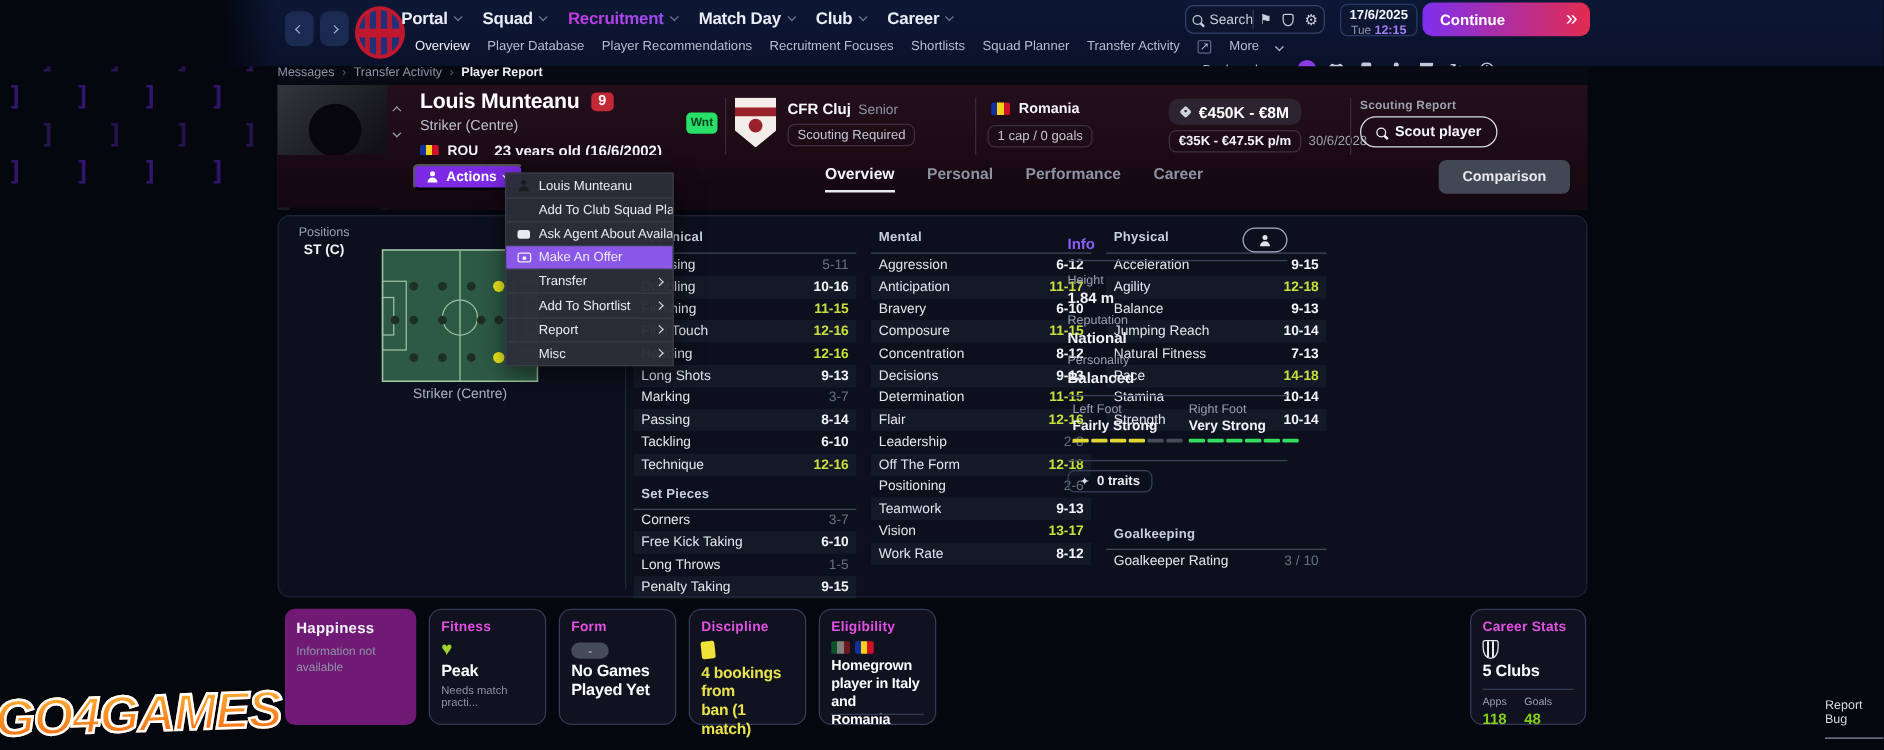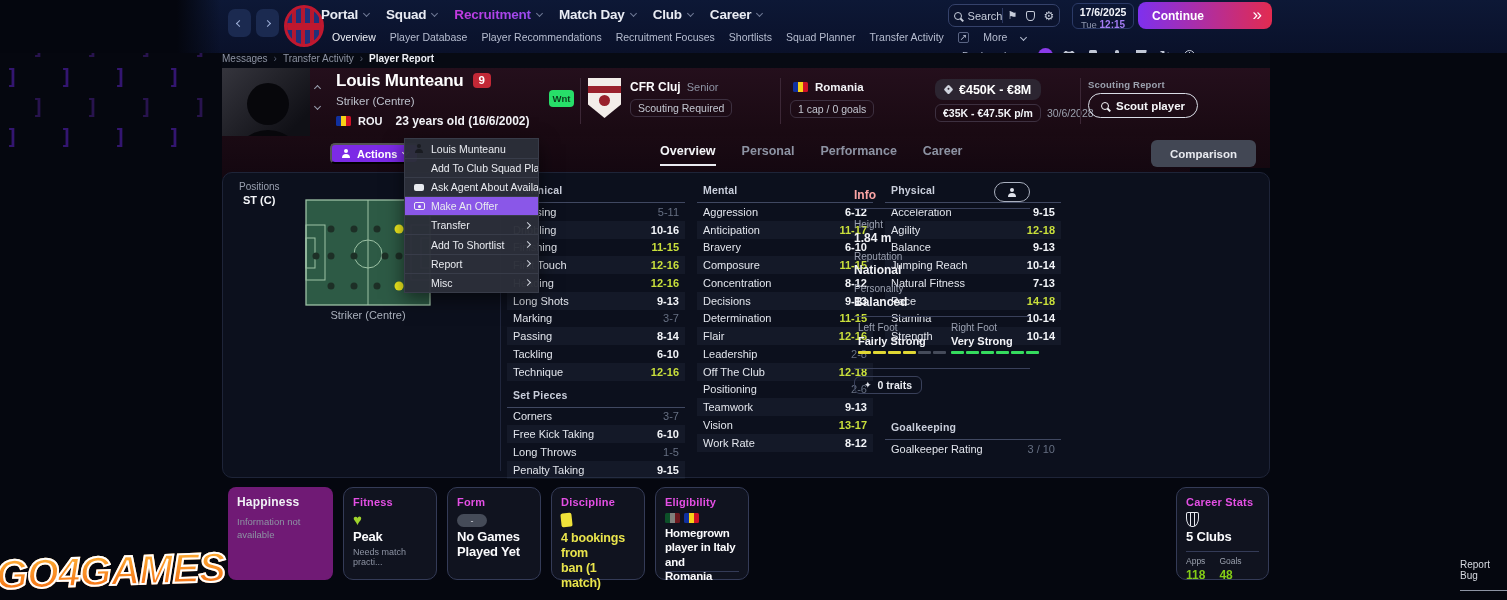--- a/index.html
+++ b/index.html
@@ -119,21 +119,21 @@
     transform:rotate(45deg); position:relative; }
   .tagic:after { content:""; position:absolute; left:2px; top:2px; width:2px; height:2px; border-radius:50%; background:#2c2531; }
   .wage { position:absolute; left:713px; top:36px; display:flex; gap:6px; align-items:center; }
   .wage .w1 { color:#f2f3f7; font-weight:700; font-size:10.5px; }
   .wage .w2 { color:#9aa0ad; font-size:10.5px; }
   .srlabel { position:absolute; left:866px; top:11px; color:#9aa0ad; font-size:9.5px; font-weight:700; letter-spacing:.2px; }
   .scoutbtn { position:absolute; left:866px; top:25px; height:25px; border:1.5px solid #d9dde6; border-radius:13px;
     display:flex; align-items:center; gap:7px; padding:0 12px; color:#f4f5f8; font-weight:700; font-size:11.5px; background:transparent; }
 
   
-  .actrow { position:absolute; left:222px; top:136px; width:968px; height:42px; z-index:2;
+  .actrow { position:absolute; left:222px; top:124px; width:968px; height:42px; z-index:2;
     background:linear-gradient(180deg,#1a0a13,#130710); }
   .actbtn { position:absolute; left:108px; top:7px; height:21px; border-radius:5px; background:#7c2ae6;
     color:#fff; display:flex; align-items:center; gap:6px; padding:0 9px; font-size:11px; font-weight:700; }
   .tabs { position:absolute; left:438px; top:8px; display:flex; gap:26px; align-items:center; }
   .tab { color:#8d93a3; font-size:12.5px; font-weight:700; padding-bottom:8px; position:relative; }
   .tab.active { color:#f4f5f8; }
   .tab.active:after { content:""; position:absolute; left:0; right:0; bottom:0; height:2px; background:#e9ebf1; }
   .cmpbtn { position:absolute; left:929px; top:4px; width:105px; height:27px; background:#424754;
     border-radius:6px; color:#e8eaef; font-size:11.5px; font-weight:700;
     display:flex; align-items:center; justify-content:center; }
@@ -155,21 +155,21 @@
   .rows > .attr-row:nth-child(even) { background:rgba(120,136,180,0.08); }
   .attr-row .al { color:#e2e5ec; }
   .attr-row .av { font-weight:700; }
   .tier-low .av { color:#666f82; font-weight:400; }
   .tier-mid .av { color:#f3f5f9; }
   .tier-high .av { color:#c9df3b; }
   .subhdr { margin-top:5px; }
 
   
   .infocol { position:absolute; left:844px; top:180px; width:194px; height:290px; z-index:2; }
-  .infocol .ititle { position:absolute; left:10px; top:8px; color:#fca5a5; font-weight:700; font-size:12px; }
+  .infocol .ititle { position:absolute; left:10px; top:8px; color:#8b5cf6; font-weight:700; font-size:12px; }
   .ibtn { position:absolute; right:8px; top:2px; width:36px; height:20px; border:1.3px solid #aab0bf;
     border-radius:10px; display:flex; align-items:center; justify-content:center; color:#dfe2ea; }
   .idiv { position:absolute; left:10px; right:8px; height:1px; background:#39405a; }
   .ilabel { position:absolute; left:10px; font-size:10px; color:#9aa0b0; }
   .ival { position:absolute; left:10px; font-size:12px; font-weight:700; color:#f1f2f6; }
   .flabel { position:absolute; font-size:10px; color:#9aa0b0; }
   .fval { position:absolute; font-size:11px; font-weight:700; color:#f1f2f6; }
   .fbars { position:absolute; display:flex; gap:2px; }
   .fbars .bar { width:13px; height:3px; border-radius:1px; }
   .traits { position:absolute; left:10px; top:196px; border:1px solid #39405a; border-radius:6px;
@@ -543,21 +543,21 @@
           </div>
           <div class="attr-row tier-high">
             <span class="al">Flair</span>
             <span class="av">12-16</span>
           </div>
           <div class="attr-row tier-low">
             <span class="al">Leadership</span>
             <span class="av">2-8</span>
           </div>
           <div class="attr-row tier-high">
-            <span class="al">Off The Club</span>
+            <span class="al">Off The Form</span>
             <span class="av">12-18</span>
           </div>
           <div class="attr-row tier-low">
             <span class="al">Positioning</span>
             <span class="av">2-6</span>
           </div>
           <div class="attr-row tier-mid">
             <span class="al">Teamwork</span>
             <span class="av">9-13</span>
           </div>

